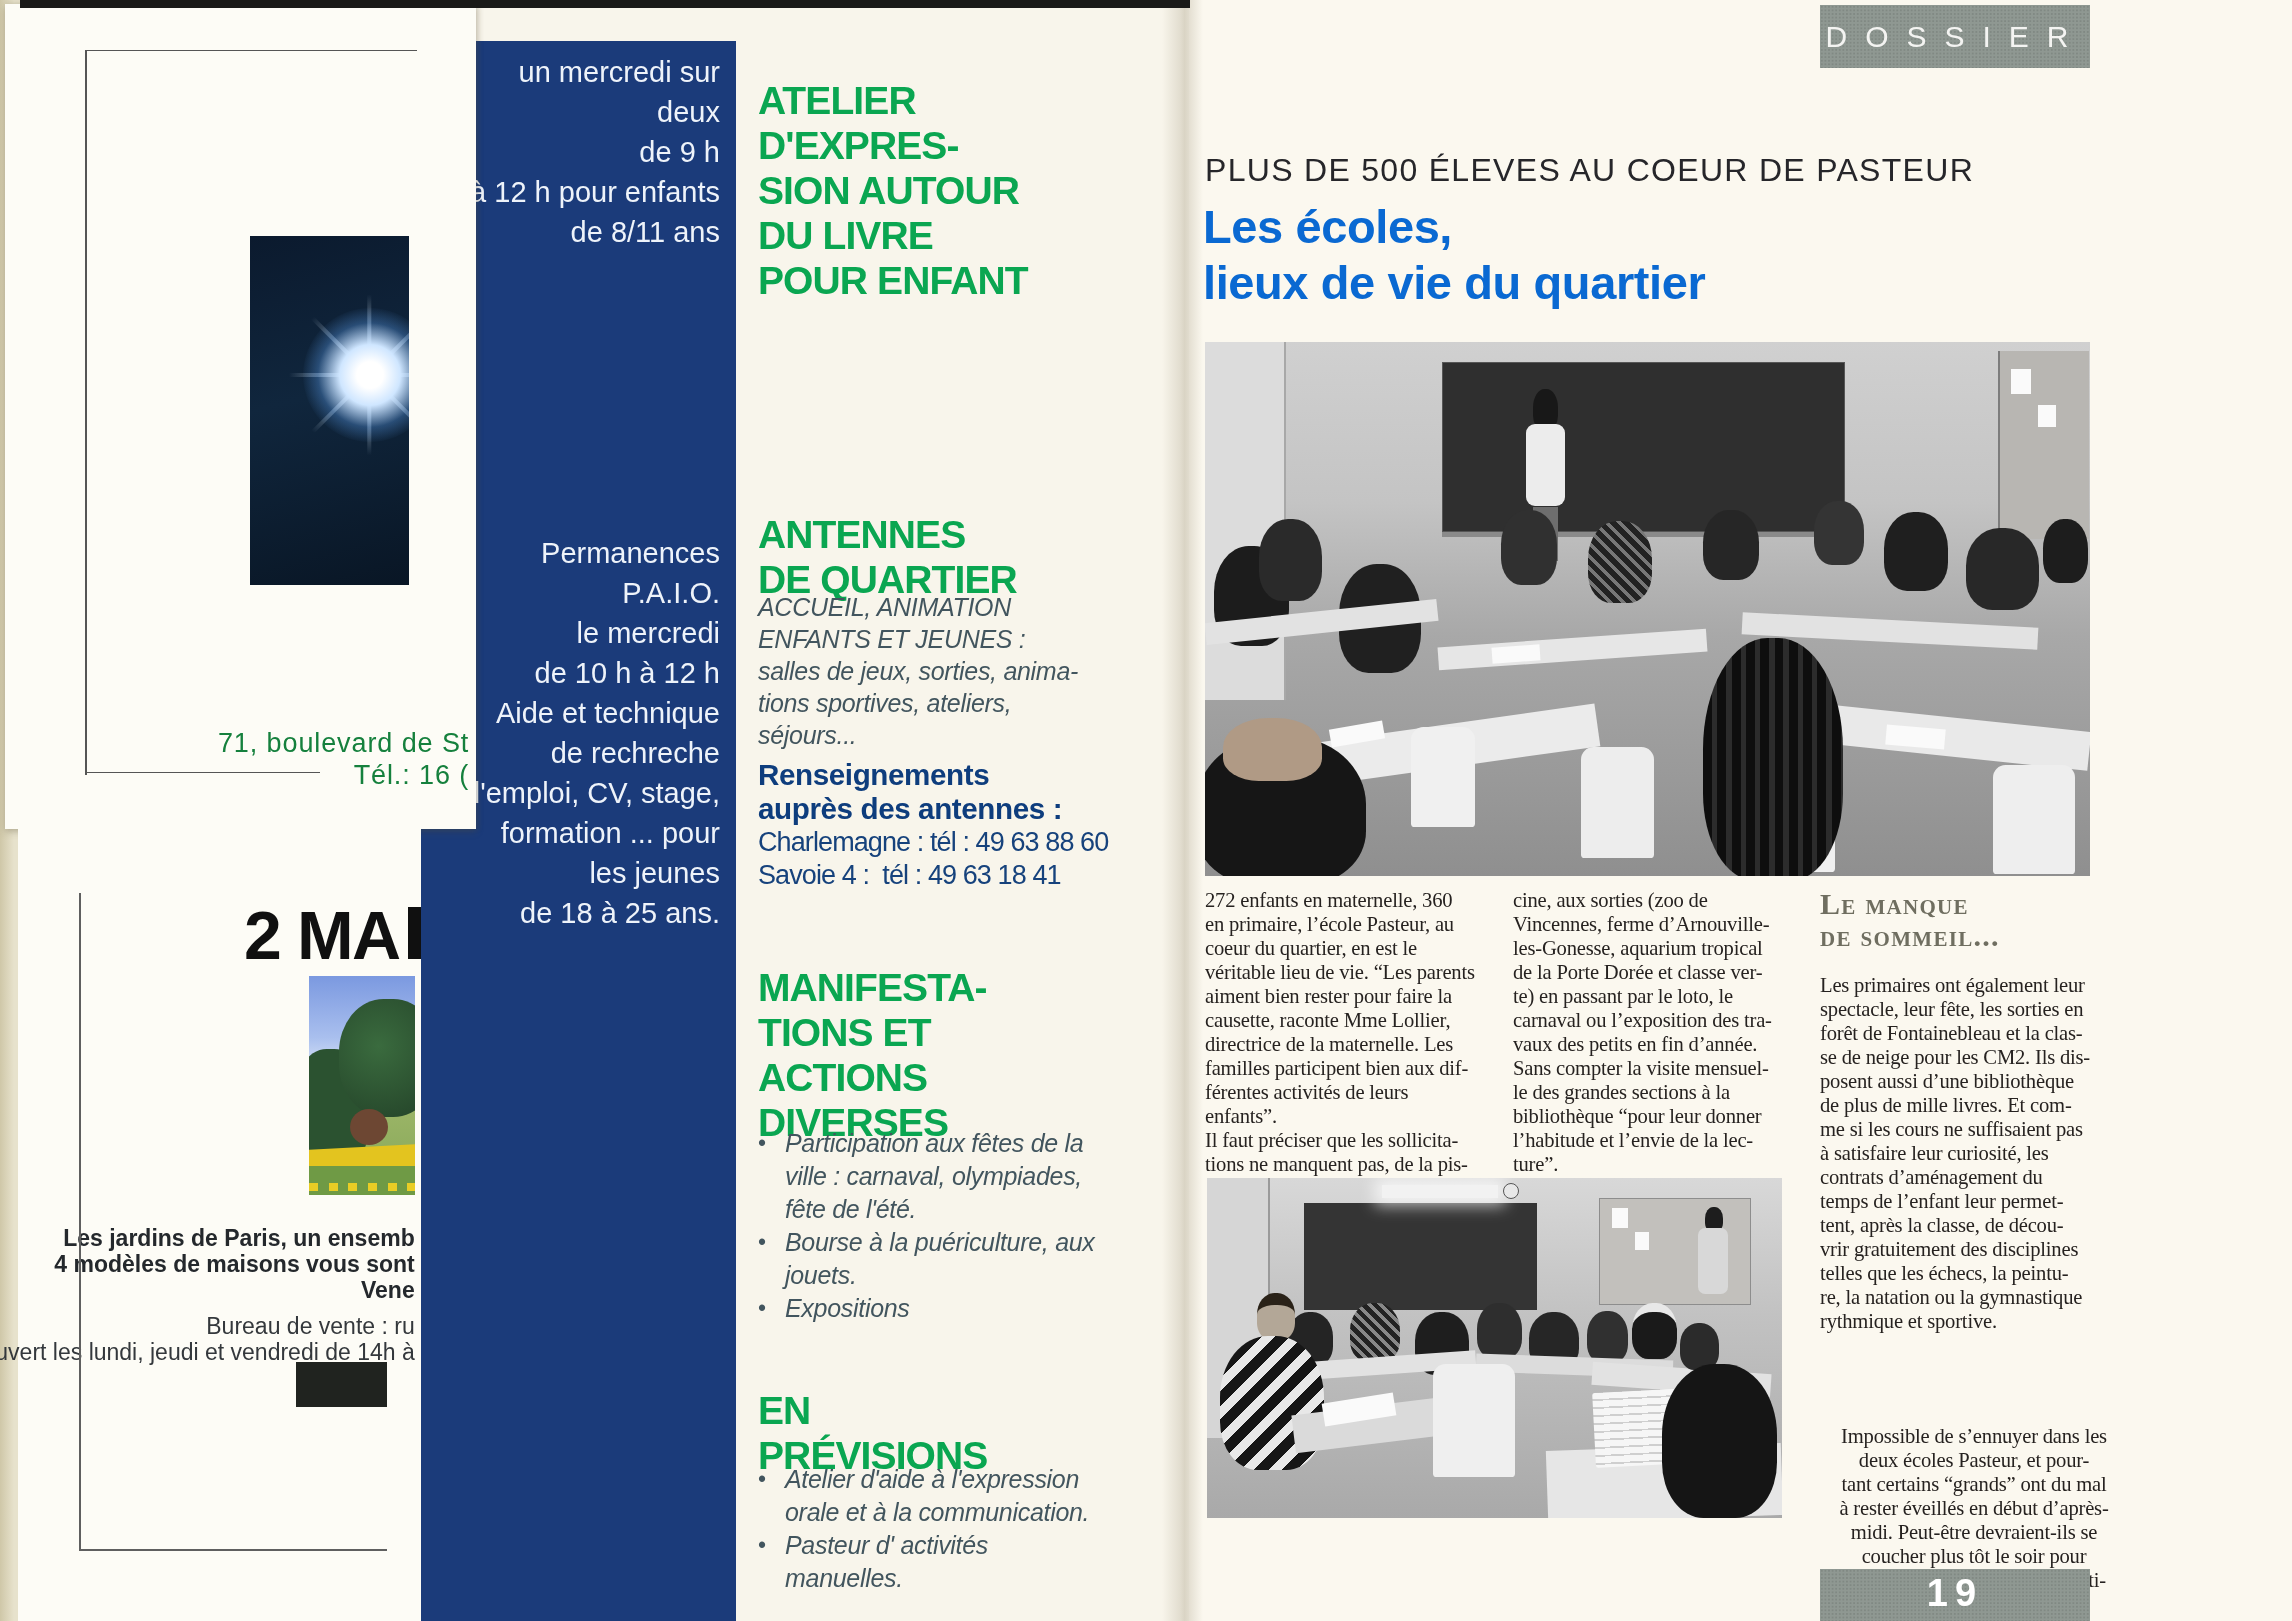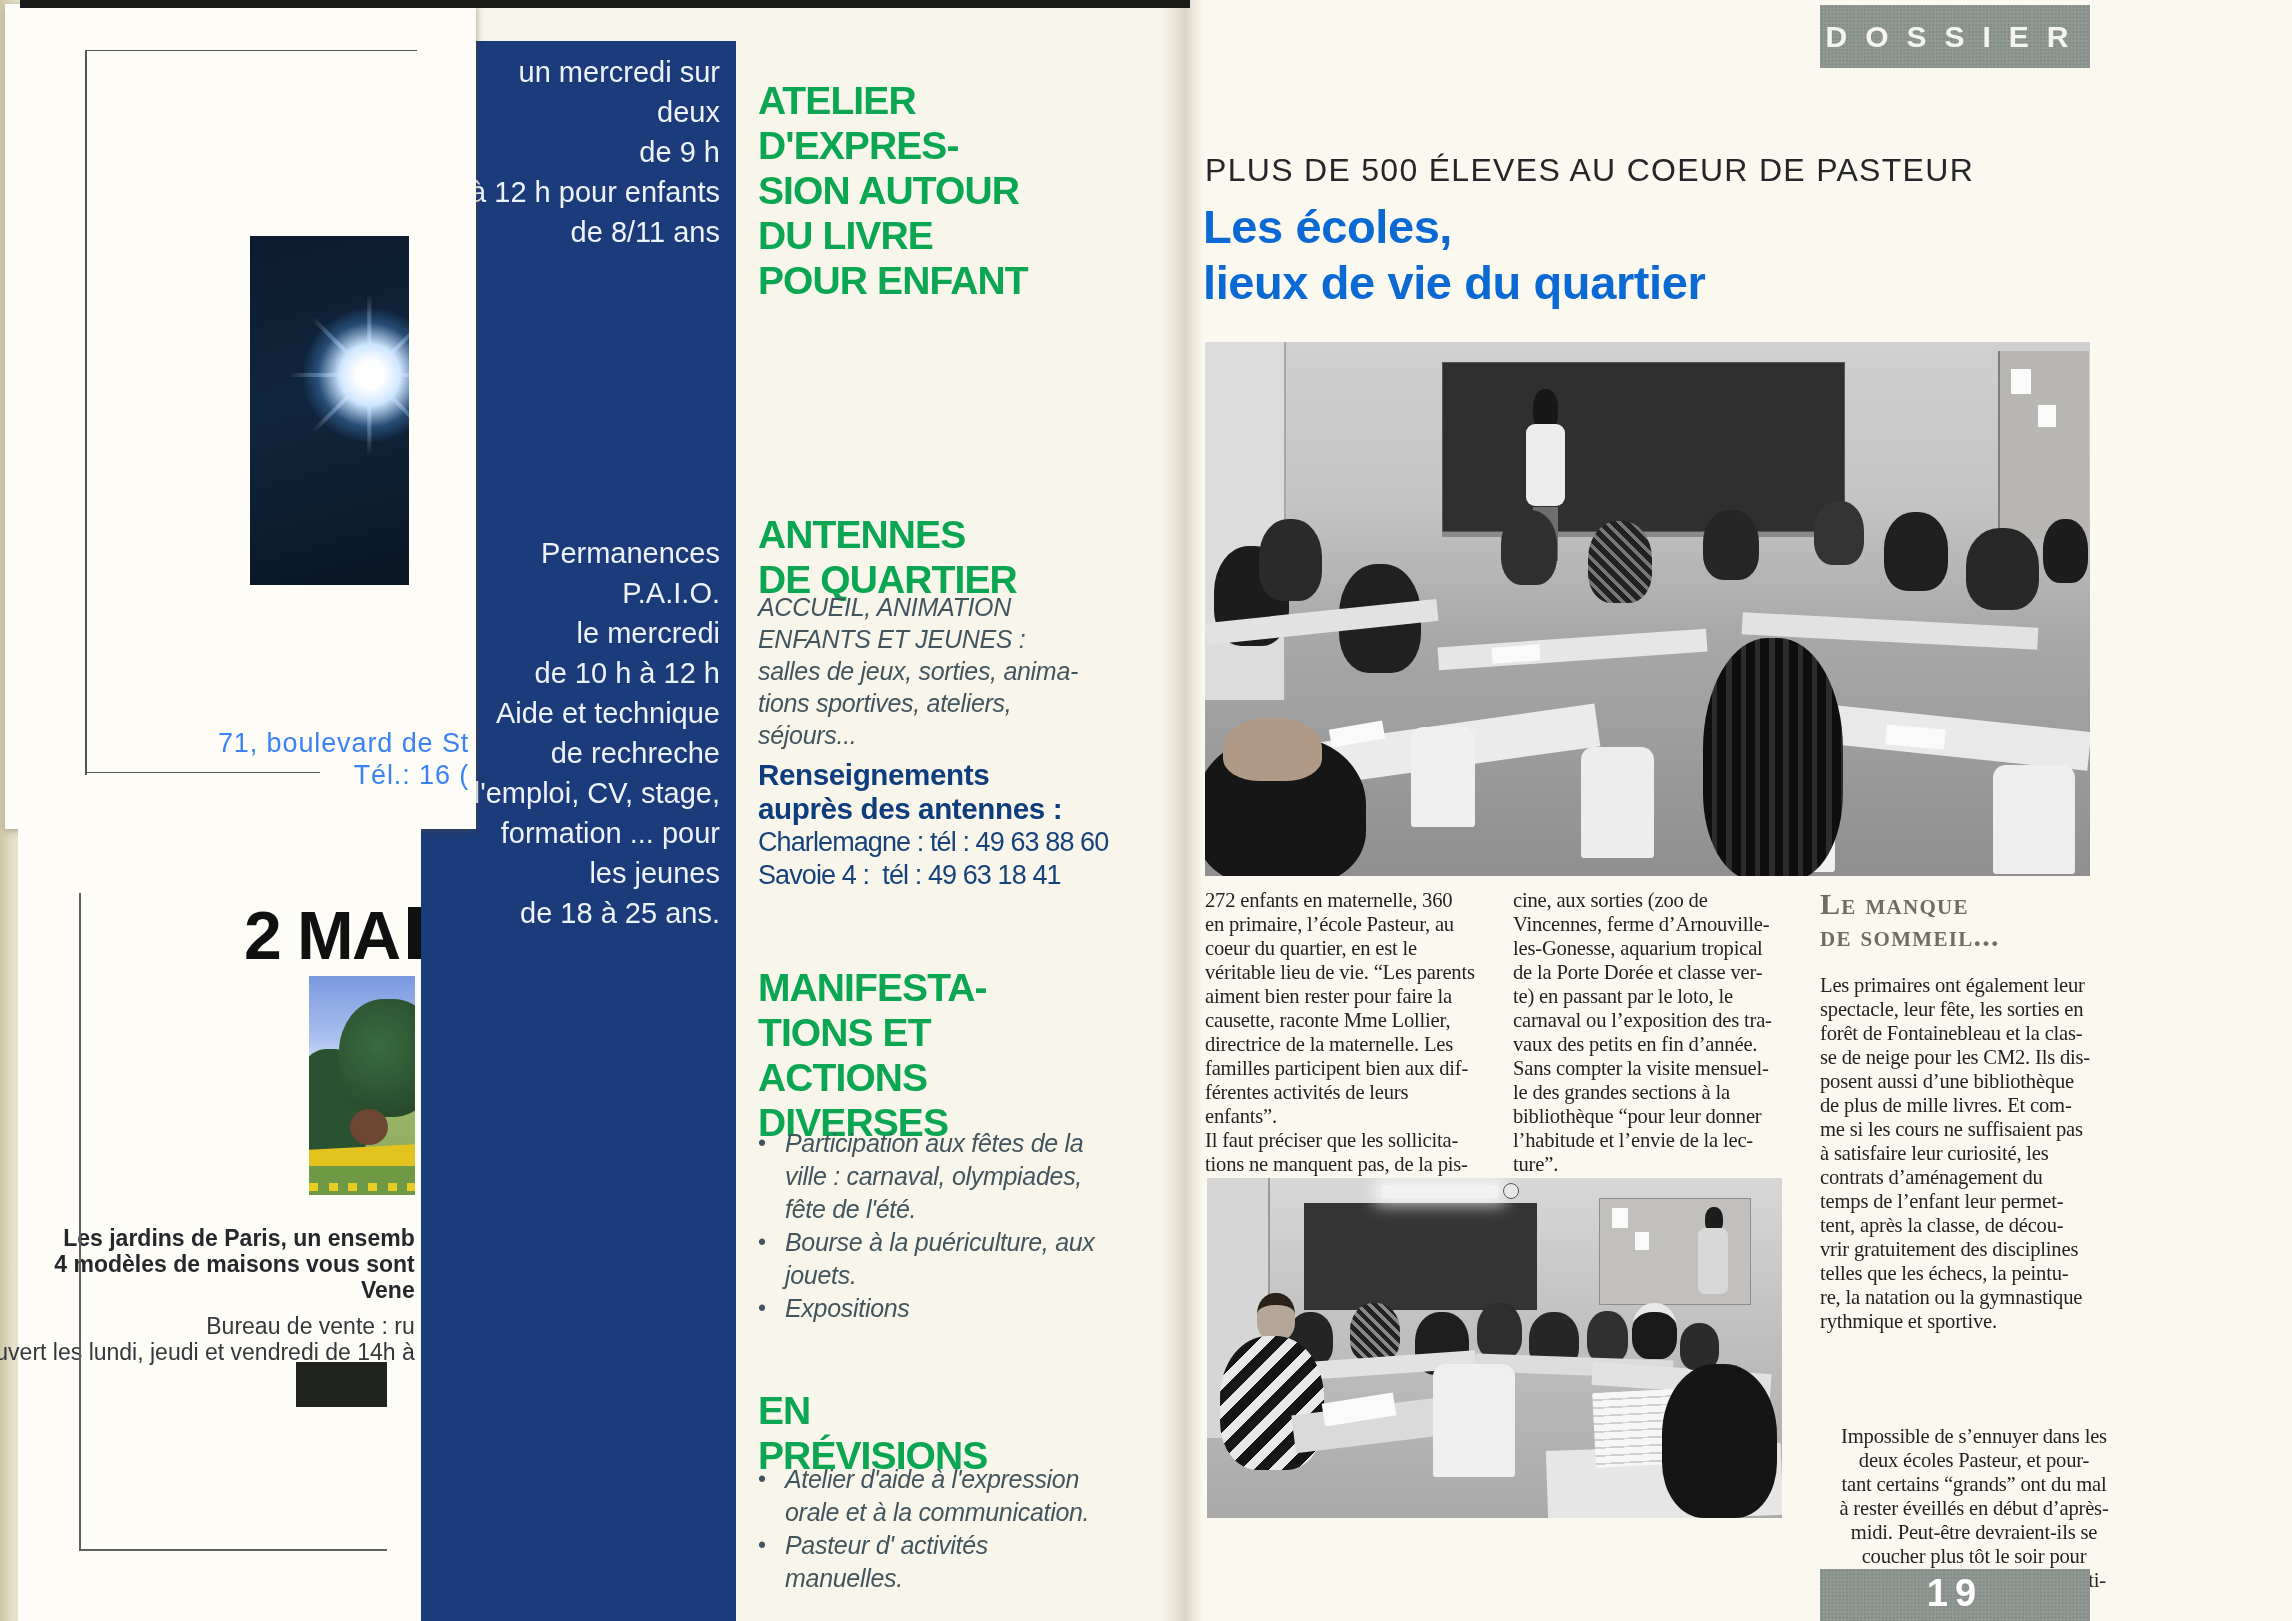--- a/index.html
+++ b/index.html
@@ -16,21 +16,21 @@
   #gutter { left:1162px; top:0; width:41px; height:1621px;
     background:linear-gradient(90deg,rgba(0,0,0,0),rgba(110,95,60,.16) 45%,rgba(110,95,60,.22) 55%,rgba(0,0,0,0)); }
   #band { left:421px; top:41px; width:315px; height:1580px; background:#1b3b7a; }
   #ad-top { left:5.4px; top:3.6px; width:471px; height:825px; background:#fdfcf6;
     box-shadow:0 2.7px 7.2px rgba(90,80,50,.28), 2.7px 0 5.4px rgba(90,80,50,.18); }
   #ad-bottom { left:18px; top:824px; width:403px; height:797px; background:#fdfcf6; }
   #scan-top { left:19.7px; top:0; width:1170px; height:8px; background:#1a1a18; }
 
   
   .frame-line { background:#555; }
-  .addr { right:7.2px; text-align:right; font-size:27px; color:#3b82f6; letter-spacing:0.9px; }
+  .addr { right:7.2px; text-align:right; font-size:27px; color:#15803d; letter-spacing:0.9px; }
   #flare-photo { left:245px; top:232px; width:159px; height:349px; overflow:hidden;
     background:linear-gradient(165deg,#0b1a2e 0%,#10263d 45%,#091625 100%); }
   #flare-photo .glow { position:absolute; left:75%; top:40%; width:134px; height:134px;
     transform:translate(-50%,-50%); border-radius:50%;
     background:radial-gradient(circle,#ffffff 0 14%,#cfe6ff 32%,rgba(80,140,210,.4) 55%,transparent 72%); }
   #flare-photo .ray { position:absolute; left:calc(75% - 81px); top:calc(40% - 1.8px);
     width:161px; height:3.6px;
     background:linear-gradient(90deg,transparent,#dff0ff 50%,transparent); }
 
   
@@ -70,21 +70,21 @@
   .g-italic { font-style:italic; font-size:25px; line-height:32px; color:#42555e; letter-spacing:-0.3px; }
   .contact-h { font-weight:700; font-size:29.6px; line-height:34px; color:#0e3d7d; letter-spacing:-0.4px; }
   .contact-l { font-size:27px; line-height:33px; color:#16427c; letter-spacing:-0.9px; }
   .bullet { display:flex; }
   .bullet .dot { width:27px; font-size:23px; line-height:33px; color:#42555e; }
   .bullet .bt { font-style:italic; font-size:25px; line-height:33px; color:#42555e;
     letter-spacing:-0.3px; white-space:pre; }
 
   
   #dossier-tag { left:1820px; top:5.4px; width:270px; height:63px; text-align:center; }
-  #dossier-tag span { font-size:30px; line-height:63px; color:#f4f4f2; letter-spacing:18px; padding-left:2px;font-weight:bold; }
+  #dossier-tag span { font-size:30px; line-height:63px; color:#f4f4f2; letter-spacing:18px; padding-left:2px; }
   #kicker { left:1205px; top:152px; font-size:32px; color:#26262a; letter-spacing:1.3px; }
   #headline { left:1203px; top:199px; font-weight:700; font-size:47px; line-height:56px;
     color:#0a69d2; letter-spacing:-0.4px; }
   .bodycol { width:308px; font-family:"Liberation Serif",serif; font-size:20.6px; line-height:24px;
     color:#262220; letter-spacing:-0.2px; }
   #col1 { left:1205px; top:888px; }
   #col2 { left:1513px; top:888px; }
   #col3-h { left:1820px; top:888px; font-family:"Liberation Serif",serif; font-variant:small-caps;
     font-weight:700; font-size:30px; line-height:32px; color:#6f6e60; letter-spacing:1.3px; }
   #col3a { left:1820px; top:973px; }

